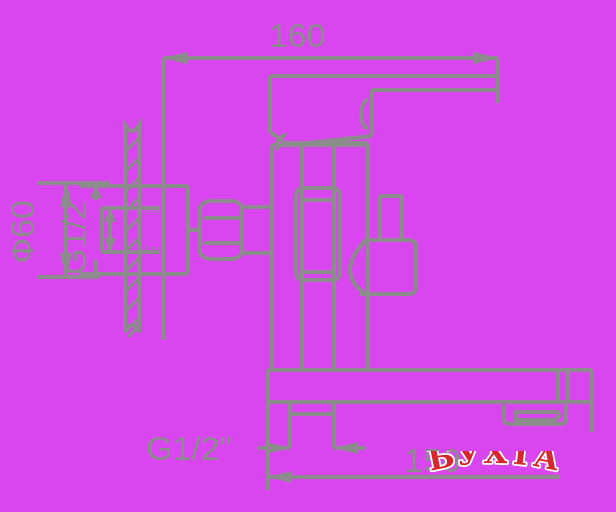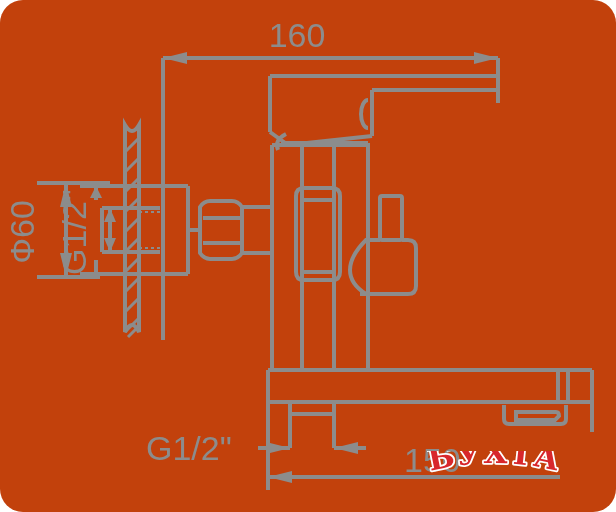--- a/index.html
+++ b/index.html
@@ -7,23 +7,22 @@
     padding: 0;
     background: #ffffff;
   }
   body {
     font-family: "Liberation Sans", sans-serif;
   }
   #drawing-page {
     position: relative;
     width: 616px;
     height: 512px;
-    background: #c2410c;
+    background: #d946ef;
     overflow: hidden;
-    border-radius: 23px;
   }
   #drawing-svg {
     position: absolute;
     left: 0;
     top: 0;
     width: 616px;
     height: 512px;
     display: block;
   }
   .dim-text {

